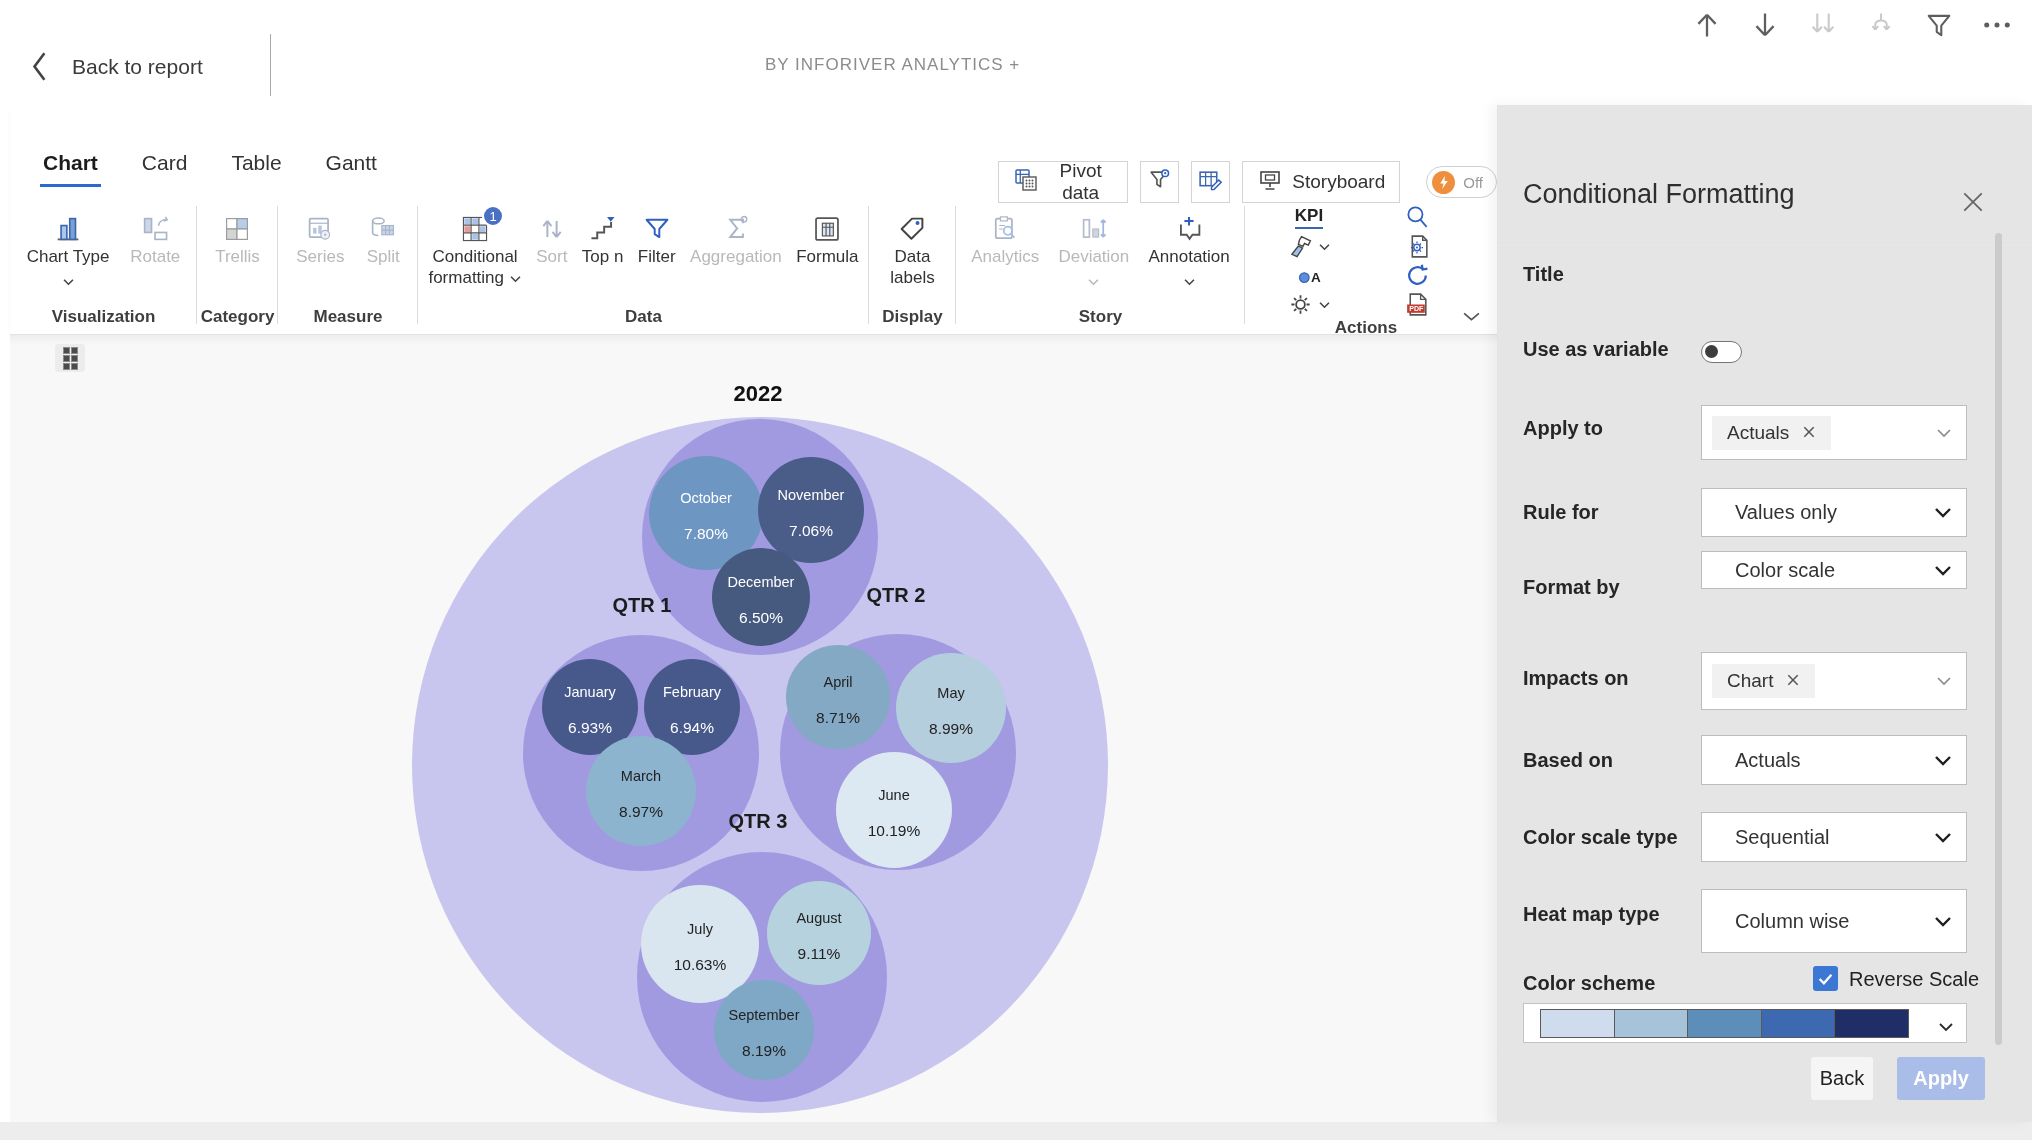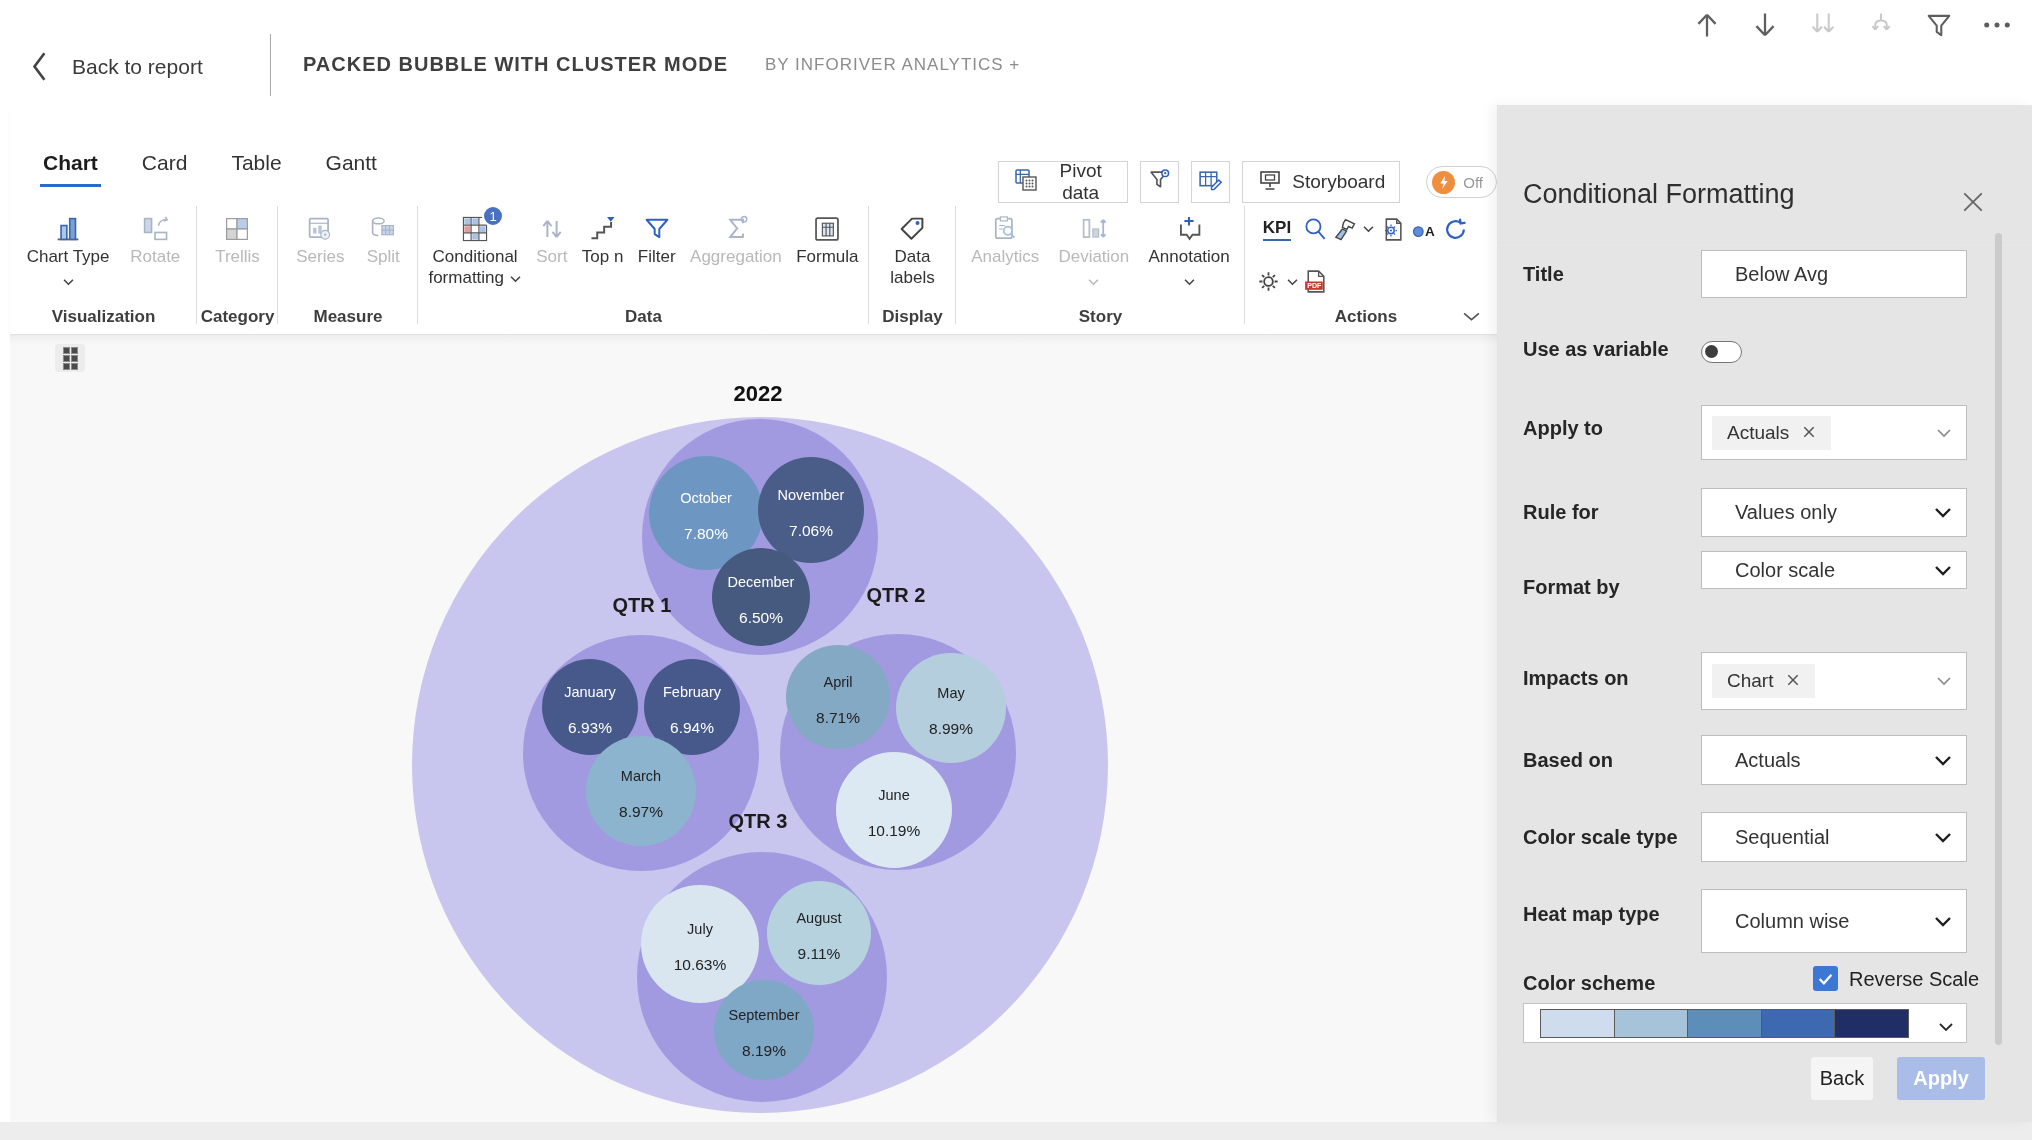--- a/index.html
+++ b/index.html
@@ -34,21 +34,21 @@
   .rb-group::after { content:''; position:absolute; right:0; top:6px; bottom:10px; width:1px; background:#dcdcdc; }
   .rb-group:last-child::after { display:none; }
   .rb-items { flex:1; display:flex; justify-content:space-evenly; align-items:flex-start; padding-top:12px; }
   .rb-item { display:flex; flex-direction:column; align-items:center; font-size:17px; line-height:21px; color:#333; cursor:pointer; padding:0 4px; }
   .rb-item.disabled { color:#b9b9b9; cursor:default; }
   .rb-ic { position:relative; height:34px; display:flex; align-items:center; }
   .rb-ic svg.ic { width:30px; height:30px; }
   .badge { position:absolute; top:-7px; right:-14px; width:22px; height:22px; border-radius:50%; background:#4a70c4; color:#fff; font-size:13px; display:flex; align-items:center; justify-content:center; border:2px solid #fff; }
   .rb-glabel { text-align:center; font-weight:bold; font-size:17px; color:#3e3e3e; padding:0 0 7px; }
   .rb-chev { margin-top:3px; }
-  .rb-grid { flex:1; display:grid; grid-template-columns:repeat(6,1fr); align-items:center; justify-items:center; padding:4px 16px 0 10px; row-gap:2px; }
+  .rb-grid { flex:1; display:grid; grid-template-columns:repeat(2,1fr); align-items:center; justify-items:center; padding:4px 16px 0 10px; row-gap:2px; }
   .rb-cell { display:flex; align-items:center; gap:4px; cursor:pointer; }
   .rb-cell svg.ic { width:27px; height:27px; }
   .kpi-txt { font-weight:bold; font-size:17px; color:#222; border-bottom:2px solid #3a66ad; padding-bottom:1px; }
   .collapse-chev { position:absolute; right:16px; bottom:8px; cursor:pointer; }
 
   
   .canvas { position:absolute; left:10px; top:335px; width:1487px; height:787px; background:linear-gradient(#ededed, #f8f8f8 10px); }
   .grip { position:absolute; left:45px; top:9px; width:30px; height:28px; background:#ececec; border-radius:3px; display:grid; grid-template-columns:repeat(2,5px); grid-template-rows:repeat(3,5px); gap:3px; align-content:center; justify-content:center; cursor:grab; }
   .grip i { background:#4a4a4a; outline:1px solid #8a8a8a; }
   #bubble-svg { position:absolute; inset:0; width:100%; height:100%; }
@@ -118,21 +118,20 @@
 </div>
 
 <div class="navbar">
   <span class="back-btn">
     <svg viewBox="0 0 18 30" width="20" height="33">
         <path d="M13 3L4 15l9 12" fill="none" stroke="#444" stroke-width="2.4"></path>
       </svg>
     <span>Back to report</span>
   </span>
   <span class="nav-divider"></span>
-  <span class="report-title">PACKED BUBBLE WITH CLUSTER MODE</span>
   <span class="byline">BY INFORIVER ANALYTICS +</span>
 </div>
 
 <div class="ribbon">
   <div class="ribbon-tabs" id="ribbon-tabs">
       <span class="tab active">Chart</span>
       <span class="tab">Card</span>
       <span class="tab">Table</span>
       <span class="tab">Gantt</span>
     </div>
@@ -517,21 +516,20 @@
 <div class="bottom-strip"></div>
 
 <aside class="panel">
   <div class="panel-title">Conditional Formatting</div>
   <span class="panel-close"><svg viewBox="0 0 22 22" width="24" height="24">
         <path d="M3 3l16 16M19 3L3 19" stroke="#666" stroke-width="1.6"></path>
       </svg></span>
   <div class="panel-divider"></div>
 
   <span class="fld-label" style="top:158px">Title</span>
-  <input class="fld-input" style="top: 145px;" value="Below Avg">
 
   <span class="fld-label" style="top:233px">Use as variable</span>
   <div class="toggle" style="left:203px;top:236px">
       <span class="knob"></span>
     </div>
 
   <span class="fld-label" style="top:312px">Apply to</span>
   <div class="fld-box" style="top:300px;height:55px">
     <span class="chip">
       <span>Actuals</span>

